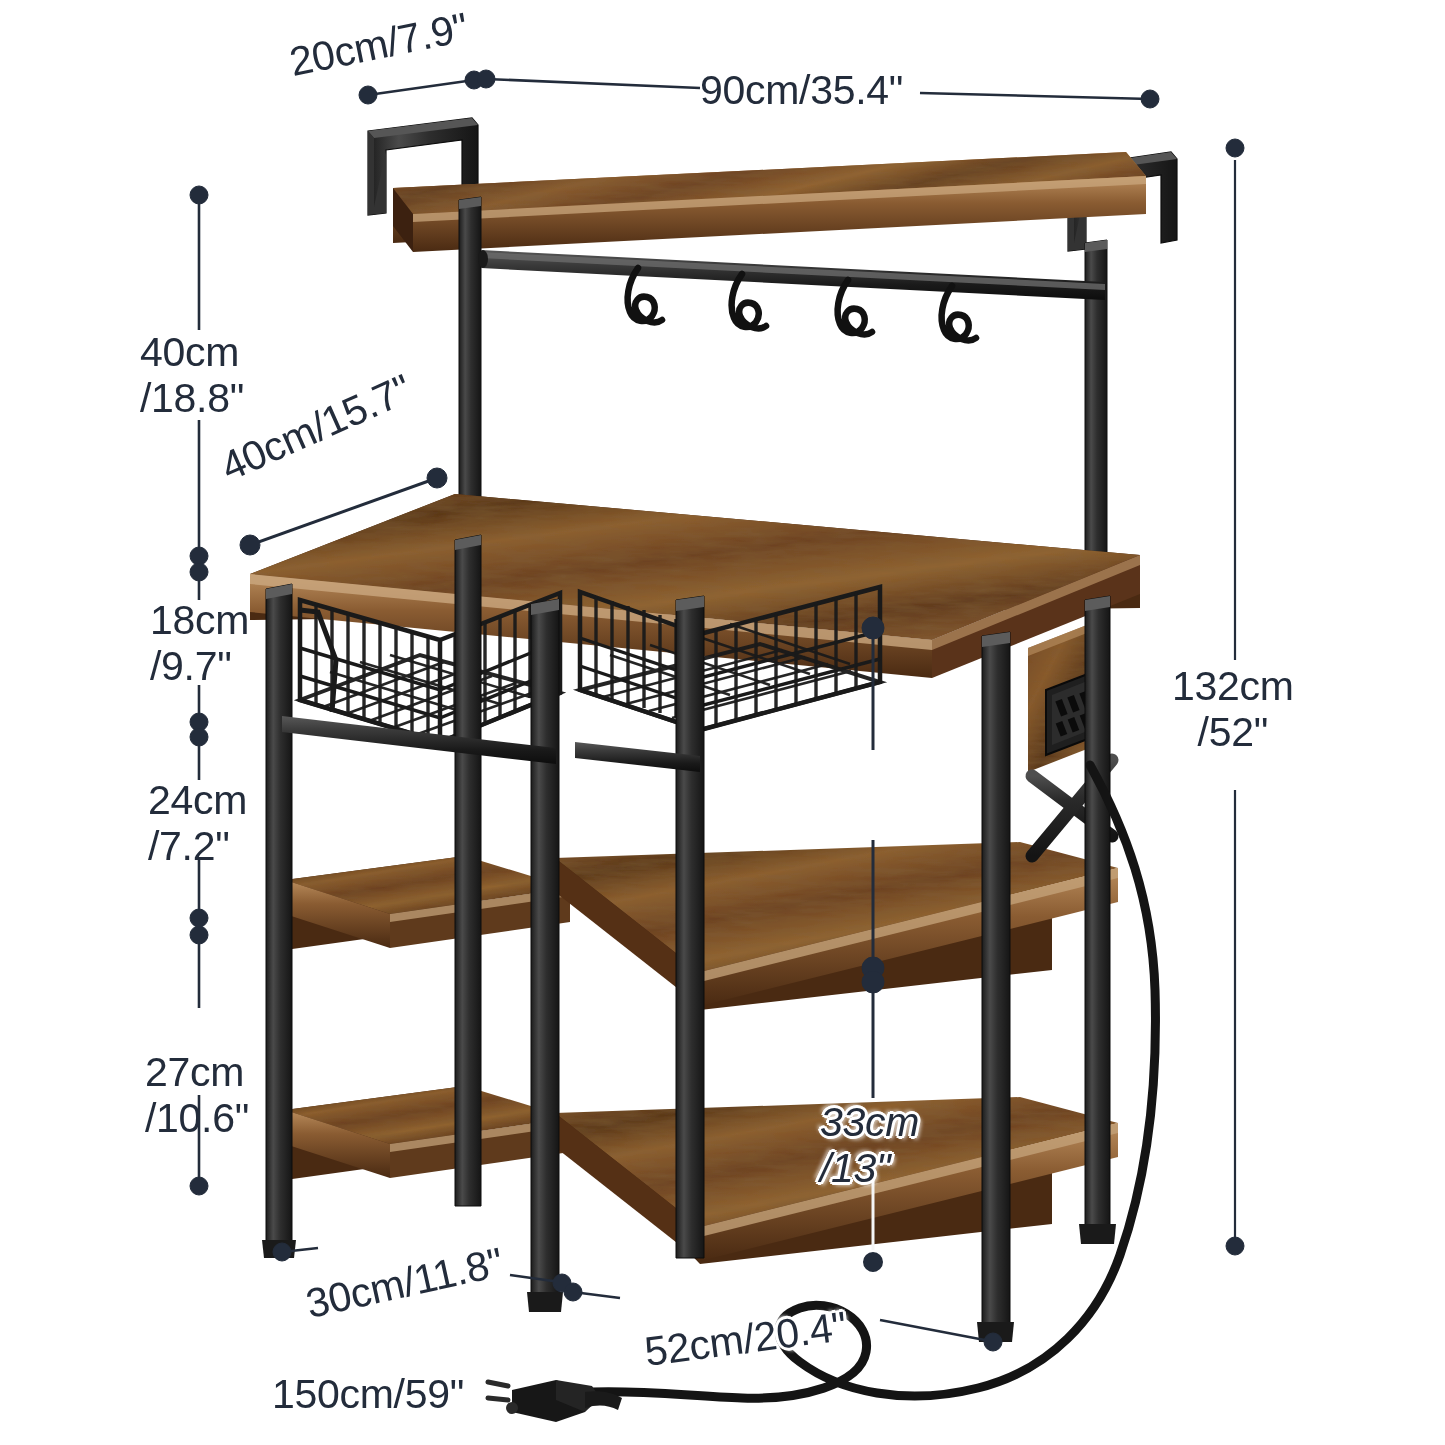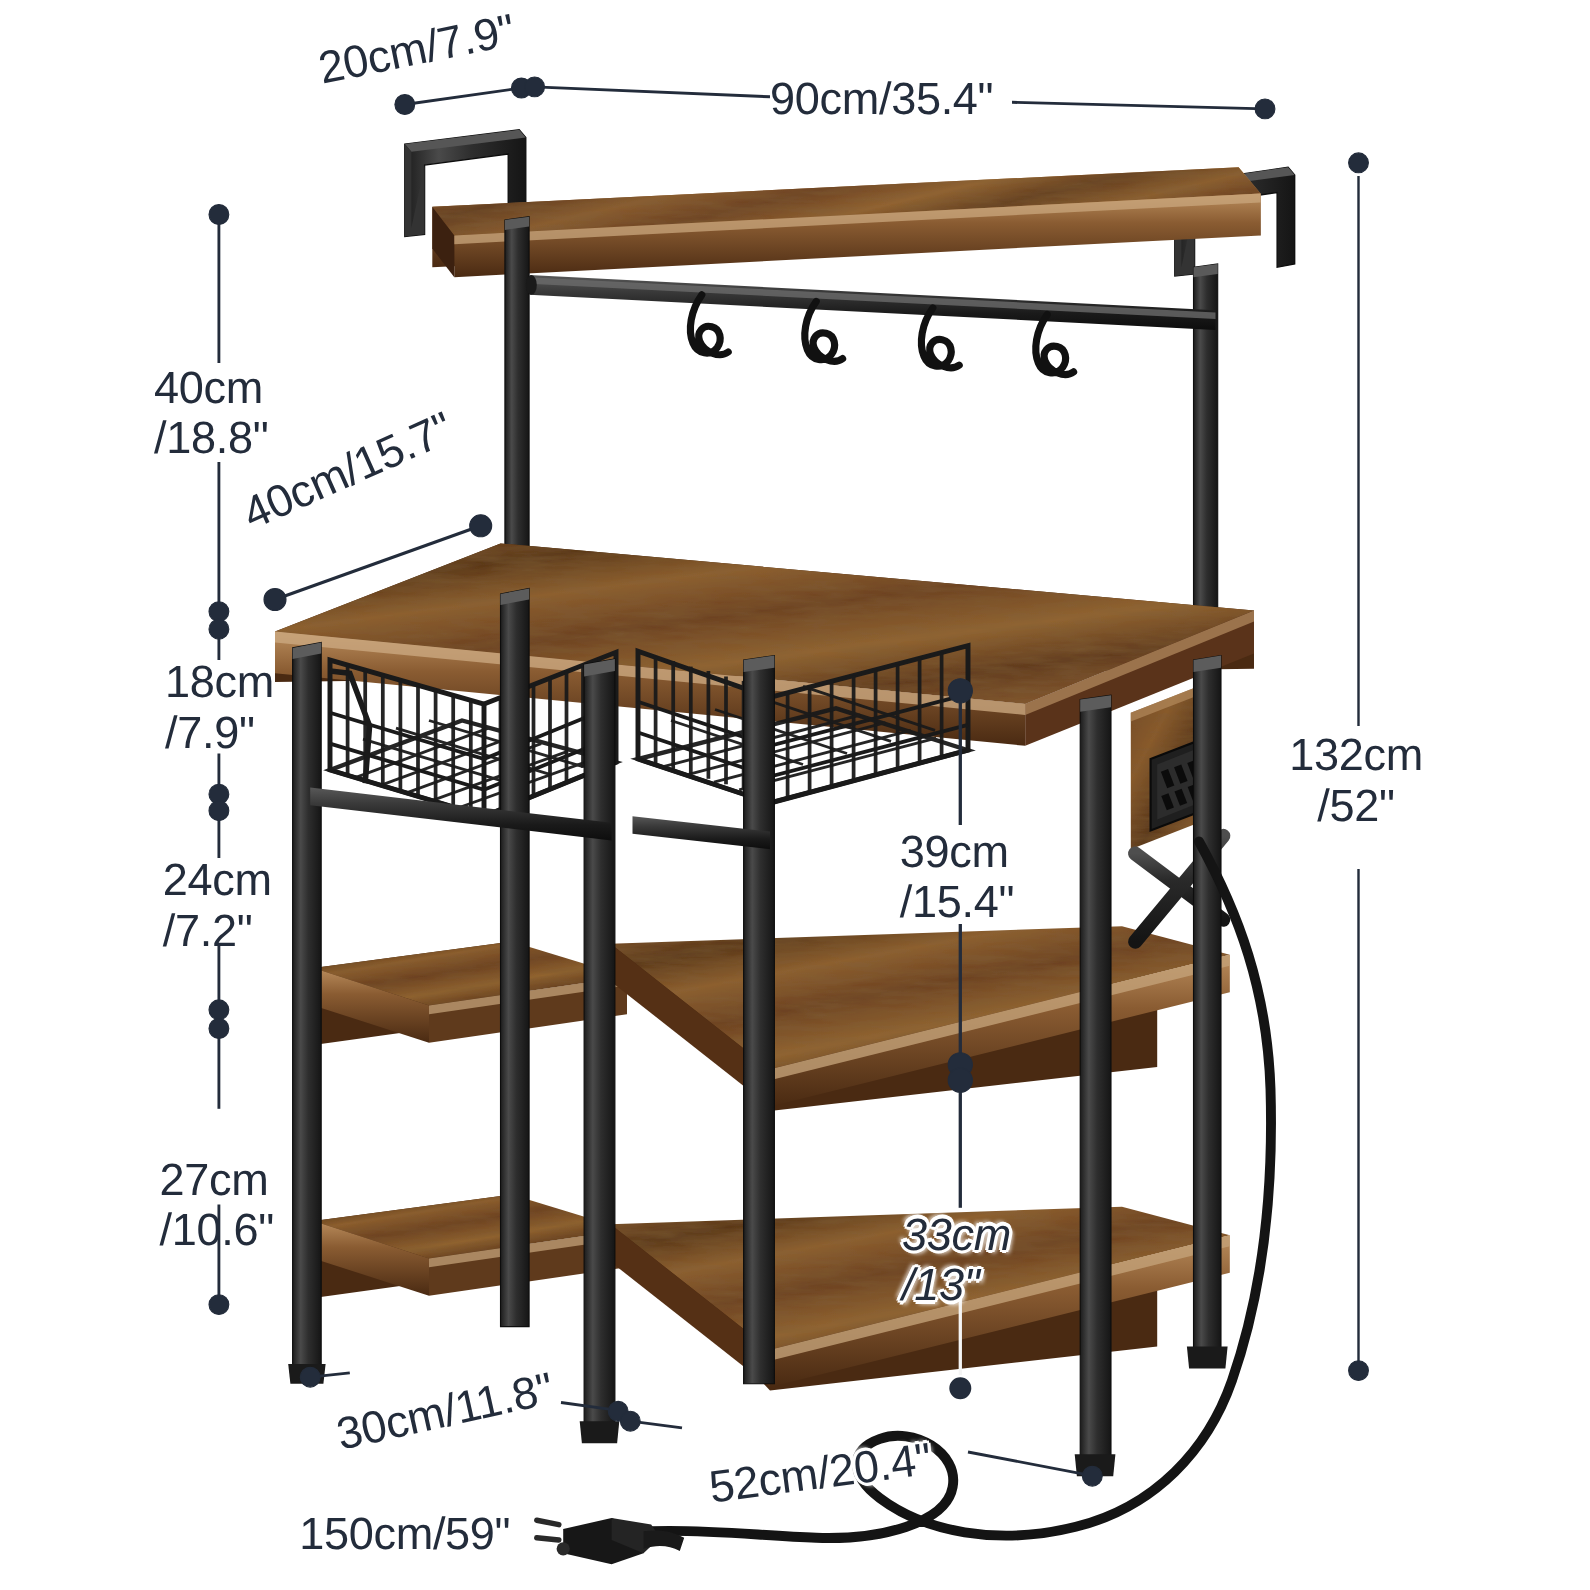--- a/index.html
+++ b/index.html
@@ -434,33 +434,31 @@
 <div class="dim-label sz-big rot-20" style="left:295px; top:40px;">20cm/7.9"</div>
 
 <div class="dim-label sz-big" style="left:700px; top:68px;">90cm/35.4"</div>
 
 <div class="dim-label sz-big two-line" style="left:140px; top:330px;">40cm
 /18.8"</div>
 
 <div class="dim-label sz-big rot-24" style="left:233px; top:445px;">40cm/15.7"</div>
 
 <div class="dim-label sz-big two-line" style="left:150px; top:598px;">18cm
-/7.9"</div>
+/9.7"</div>
 
 <div class="dim-label sz-big two-line" style="left:148px; top:778px;">24cm
 /7.2"</div>
 
 <div class="dim-label sz-big two-line" style="left:145px; top:1008px;margin-top:42px;">27cm
 /10.6"</div>
 
 <div class="dim-label sz-big two-line" style="left:1172px; top:664px;text-align:center;">132cm
 /52"</div>
 
-<div class="dim-label sz-big two-line" style="left:818px; top:752px;">39cm
-/15.4"</div>
 
 <div class="dim-label sz-big two-line outlined" style="left:820px; top:1100px;font-style:italic;">33cm
 /13"</div>
 
 <div class="dim-label sz-big rot-30" style="left:312px; top:1282px;">30cm/11.8"</div>
 
 <div class="dim-label sz-big rot-52 outlined" style="left:648px; top:1330px;">52cm/20.4"</div>
 
 <div class="dim-label sz-big" style="left:272px; top:1372px;">150cm/59"</div>
 

